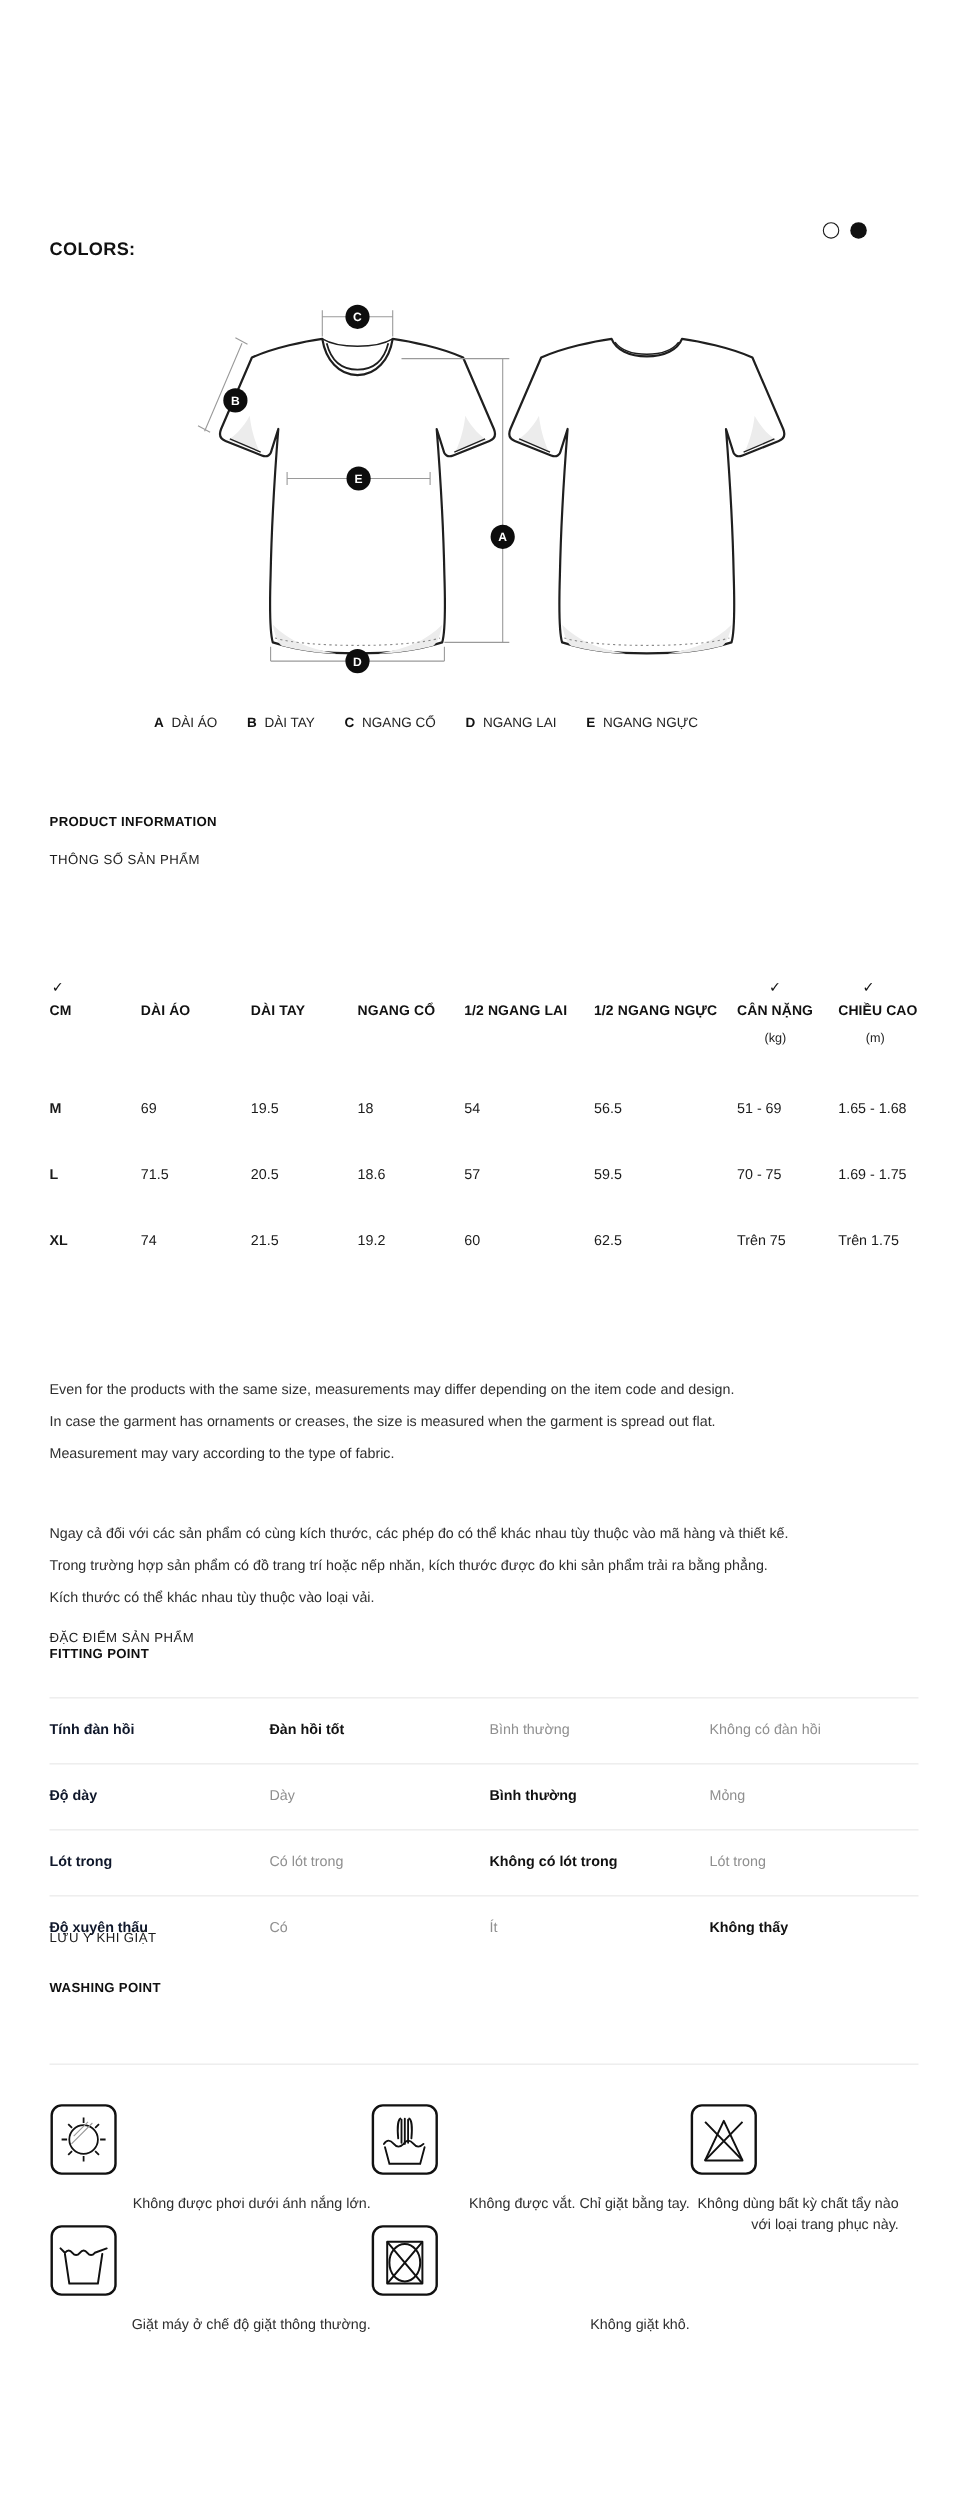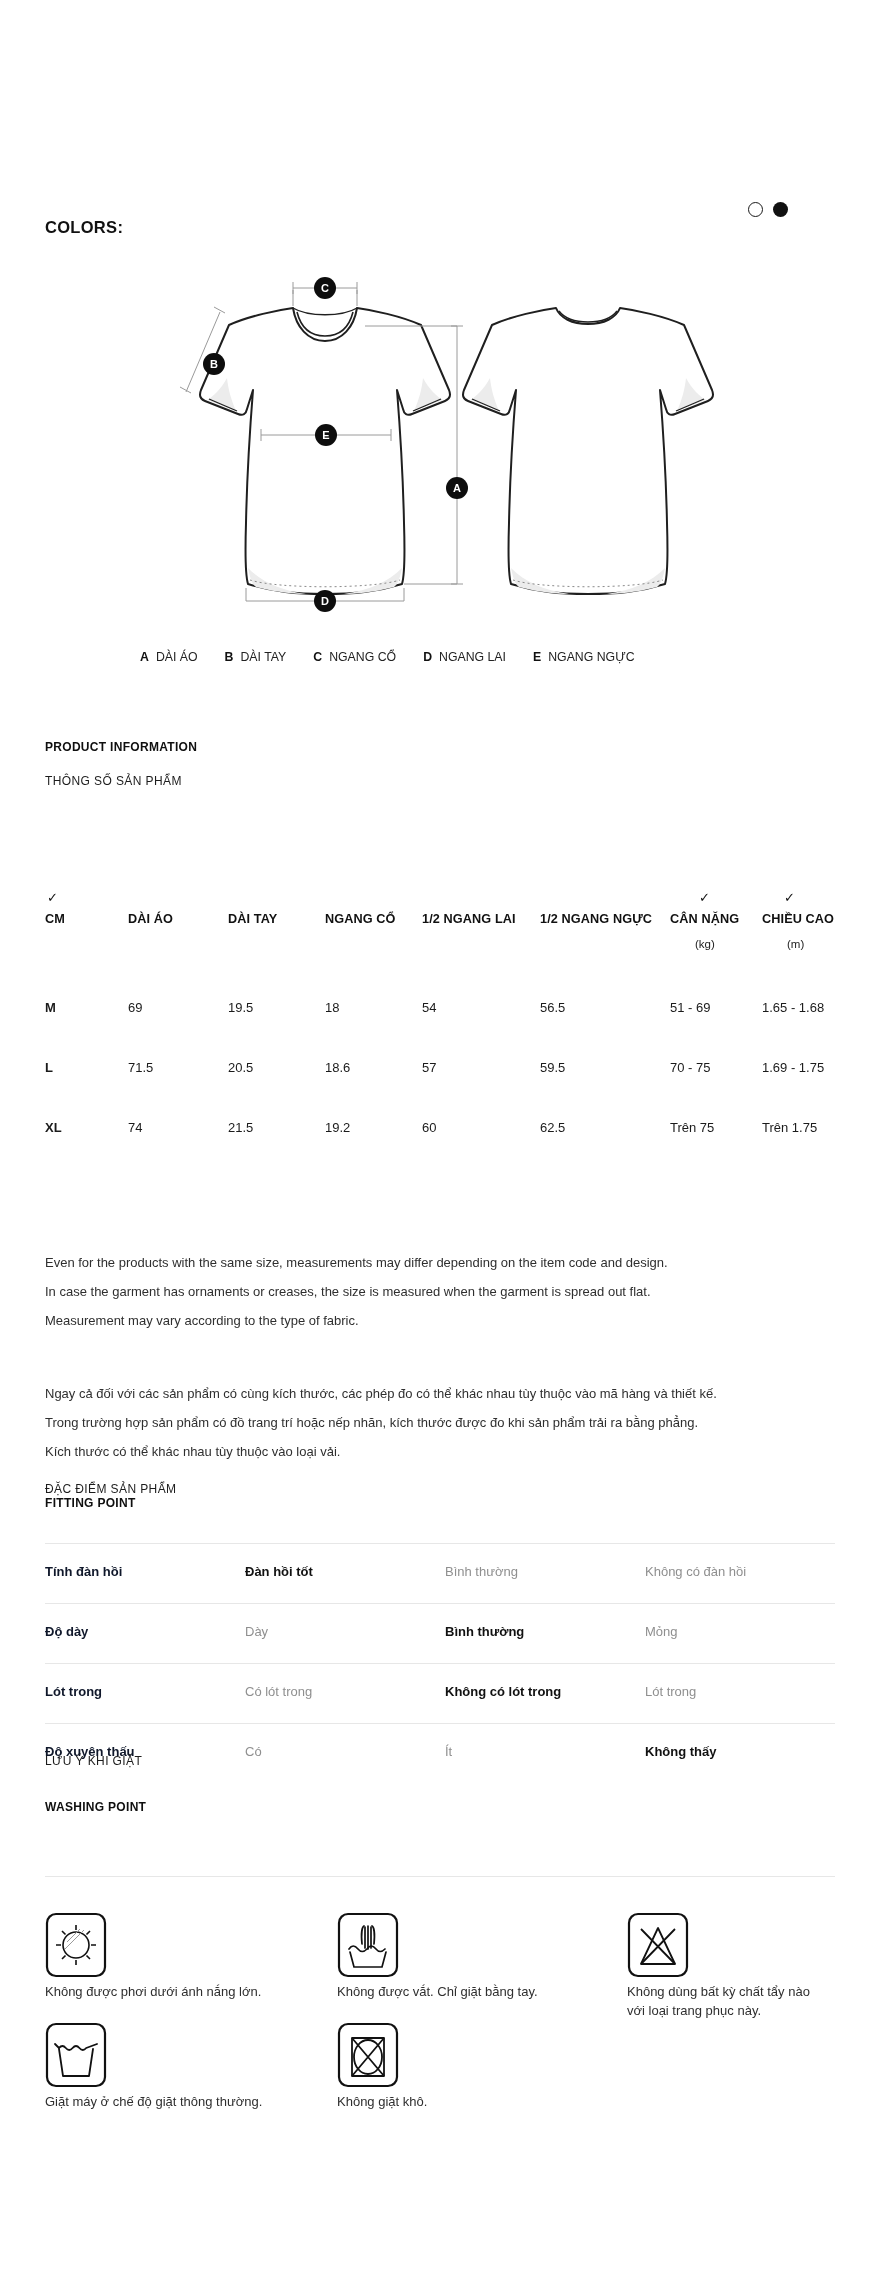--- a/index.html
+++ b/index.html
@@ -52,21 +52,21 @@
   .fit-row .opt{color:#8f8f8f;}
   .fit-row .opt.sel{color:#111;font-weight:700;}
   
   .wash-title{top:1800px;left:45px;}
   .wash-sub{top:1754px;left:45px;}
   .divider{left:45px;width:790px;height:1px;background:#e7e7e7;}
   .wash-div{top:1876px;}
   .wash-grid{top:1912px;left:45px;width:800px;display:grid;
              grid-template-columns:292px 290px 1fr;grid-auto-rows:110px;}
   .wash-item .icon-card{display:block;}
-  .wash-item .caption{margin-top:4px;font-size:13px;line-height:19px;color:#2f2f2f;white-space:nowrap;}
+  .wash-item .caption{margin-top:15px;font-size:13px;line-height:19px;color:#2f2f2f;white-space:nowrap;text-align:right;}
   .wash-item .caption.wrap{white-space:normal;max-width:190px;}
   
   svg text.badge-letter{fill:#fff;font-family:"Liberation Sans",sans-serif;font-size:11px;font-weight:700;text-anchor:middle;}
 </style>
 </head>
 <body>
 
 <div class="abs colors-label">COLORS:</div>
 <div class="abs swatches">
   <div class="swatch white"></div>

